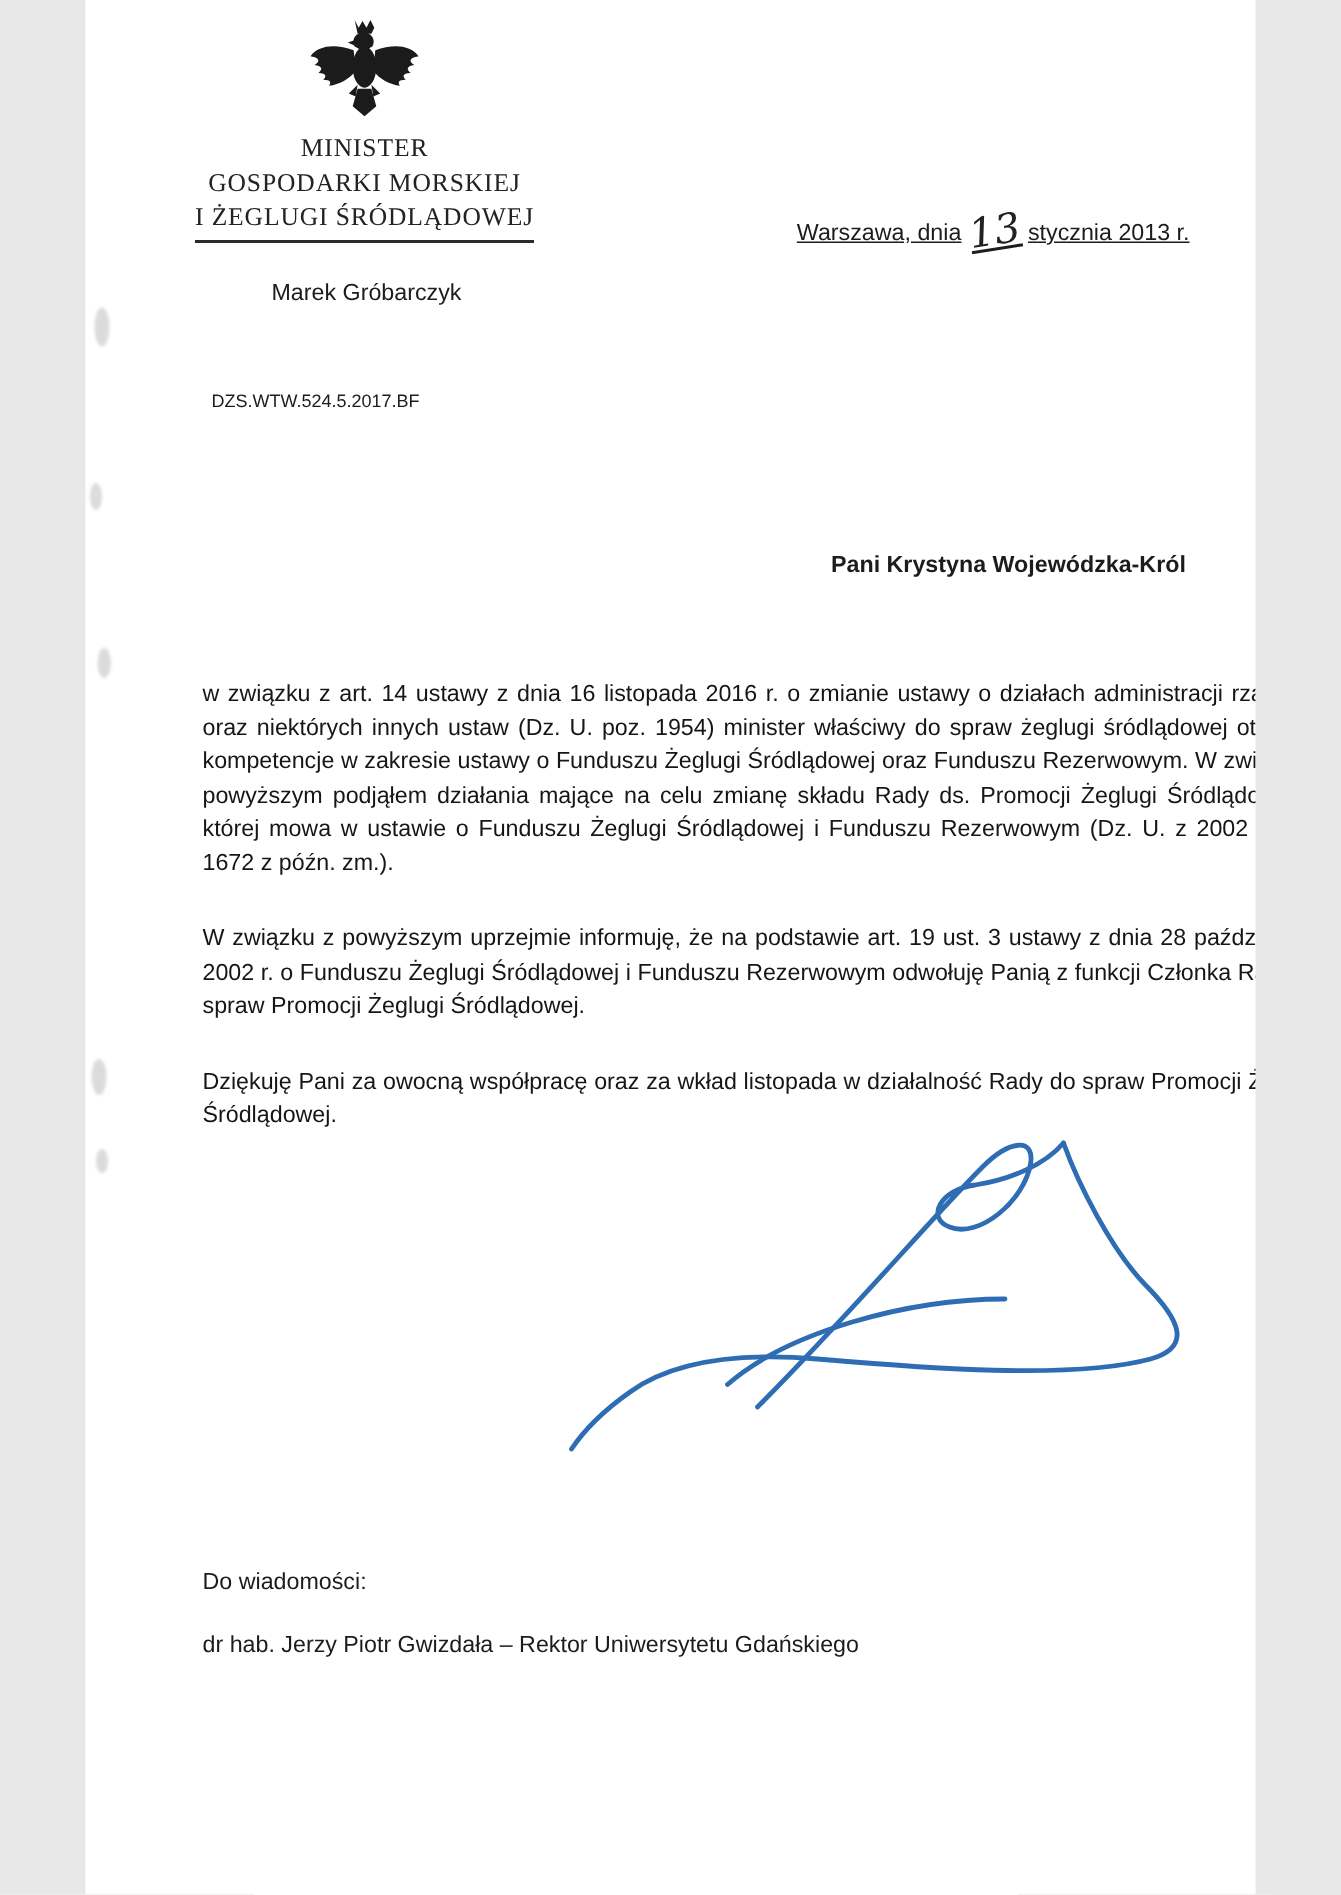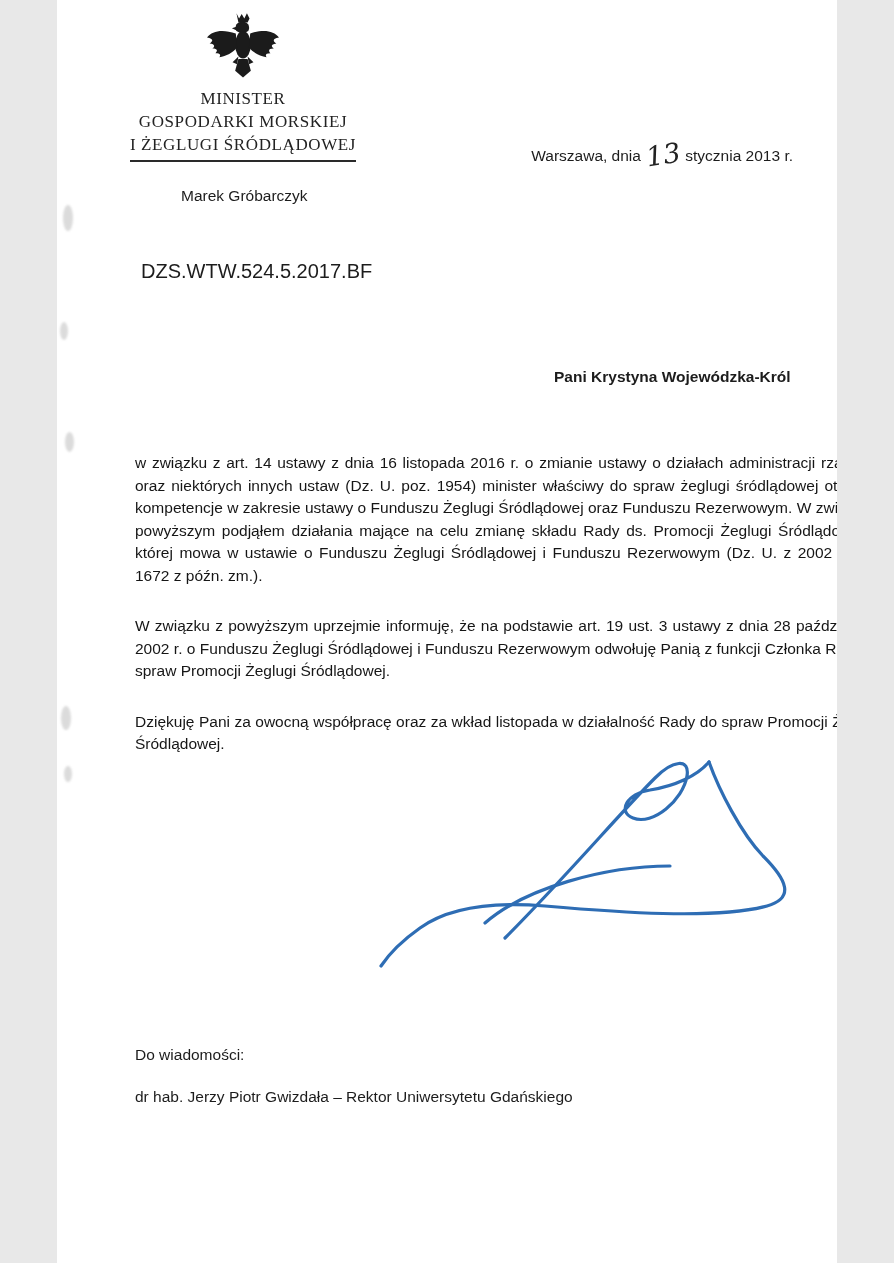--- a/index.html
+++ b/index.html
@@ -48,35 +48,36 @@
   .dateline {
     position: absolute;
     top: 138px;
     right: 44px;
     font-size: 15.5px;
     color: #1c1c1c;
     display: flex;
     align-items: baseline;
     gap: 5px;
     white-space: nowrap;
+    text-decoration: underline;
   }
   .handwritten-day {
     font-family: "DejaVu Serif", serif;
     font-style: italic;
     font-size: 27px;
     line-height: 1;
     display: inline-block;
     transform: rotate(-9deg);
     position: relative;
     top: 3px;
     color: #222;
   }
 
   .minister-name { position: absolute; top: 187px; left: 124px; font-size: 15.5px; }
-  .refnum        { position: absolute; top: 260px; left: 84px;  font-size: 20px; text-align: center; }
+  .refnum        { position: absolute; top: 260px; left: 84px;  font-size: 12px; text-align: center; }
 
   .recipient {
     position: absolute;
     top: 368px;
     left: 497px;
     font-size: 15.5px;
     font-weight: bold;
   }
 
   .body-text {

